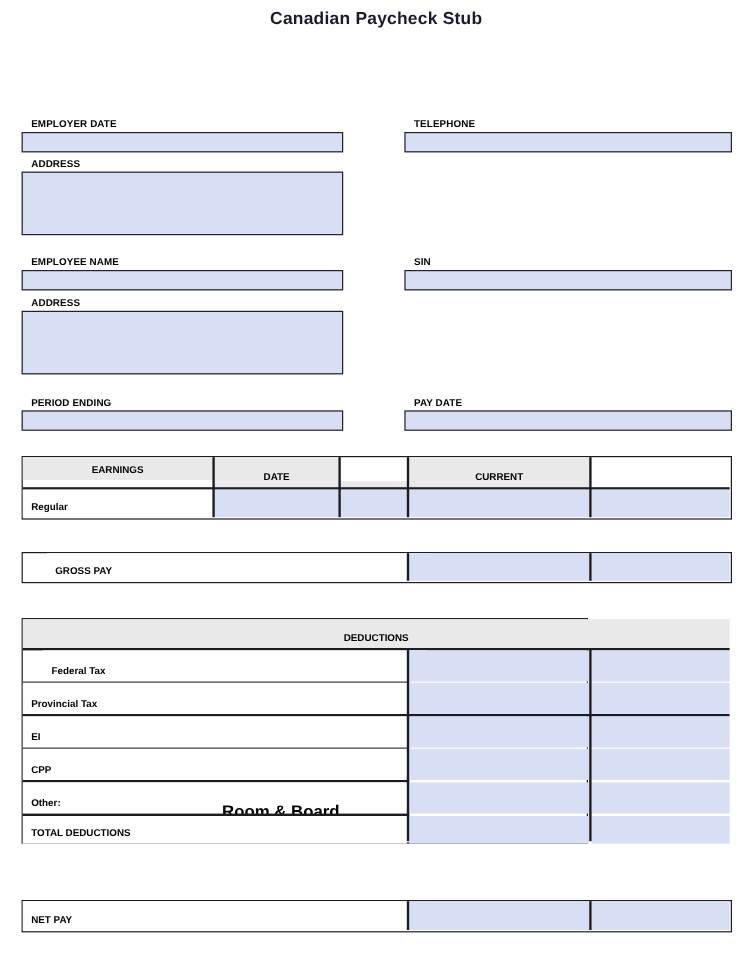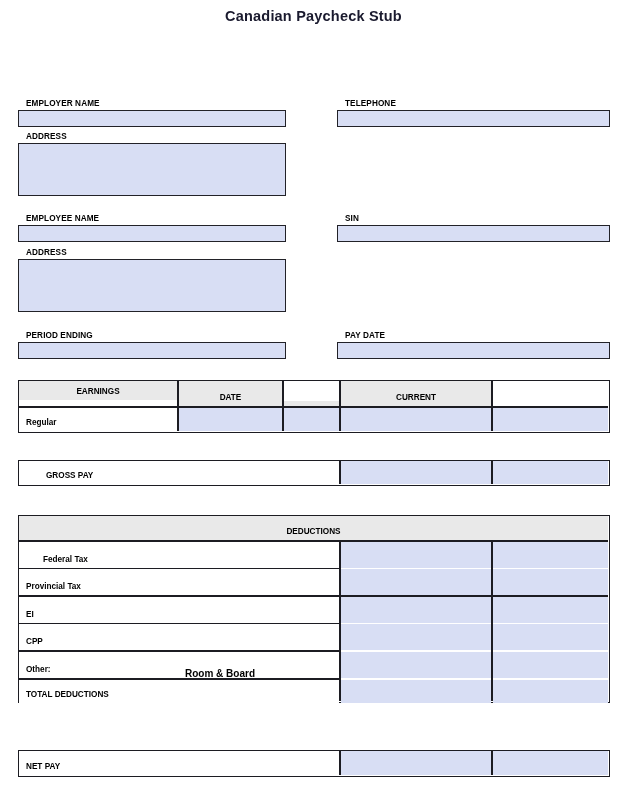--- a/index.html
+++ b/index.html
@@ -92,34 +92,34 @@
     width: 1.6px;
     background: #1c1c22;
   }
   .hline {
     position: absolute;
     height: 1.6px;
     background: #1c1c22;
   }
   .sub-txt {
     position: absolute;
-    font-size: 10px;
+    font-size: 14px;
     font-weight: bold;
     color: #000;
     white-space: nowrap;
   }
 </style>
 </head>
 <body>
 
 <div class="page">
 
   <div class="doc-title">Canadian Paycheck Stub</div>
 
-  <div class="f-label" style="left:26px; top:99px;">EMPLOYER NAME</div>
+  <div class="f-label" style="left:26px; top:99px;">EMPLOYER DATE</div>
   <div class="f-box" style="left:18px; top:110px; width:268px; height:17px;"></div>
 
   <div class="f-label" style="left:345px; top:99px;">TELEPHONE</div>
   <div class="f-box" style="left:337px; top:110px; width:273px; height:17px;"></div>
 
   <div class="f-label" style="left:26px; top:132px;">ADDRESS</div>
   <div class="f-box" style="left:18px; top:143px; width:268px; height:53px;"></div>
 
   <div class="f-label" style="left:26px; top:214px;">EMPLOYEE NAME</div>
   <div class="f-box" style="left:18px; top:225px; width:268px; height:17px;"></div>
@@ -158,21 +158,21 @@
   </div>
 
   <div class="tbl" style="left:18px; top:460px; width:592px; height:26px;">
     <div class="cell cell-label" style="left:0px;   top:0px; width:320px; height:23px;margin-left:20px;">GROSS PAY</div>
     <div class="cell cell-fill" style="left:322px; top:0px; width:150px; height:23px;"></div>
     <div class="cell cell-fill" style="left:474px; top:0px; width:115px; height:23px;"></div>
     <div class="vline" style="left:320px; top:0px; height:23px;"></div>
     <div class="vline" style="left:472px; top:0px; height:23px;"></div>
   </div>
 
-  <div class="tbl" style="left:18px; top:515px; width:592px; height:188px;padding-left:40px;">
+  <div class="tbl" style="left:18px; top:515px; width:472px; height:188px;padding-left:40px;">
 
     <div class="cell cell-head" style="left:0px; top:0px; width:589px; height:24px;">DEDUCTIONS</div>
     <div class="hline" style="left:0px; top:24px; width:589px;"></div>
 
     <div class="cell cell-label" style="left:17px;   top:25.6px; width:320px; height:26px;">Federal Tax</div>
     <div class="cell cell-fill" style="left:322px; top:25.6px; width:150px; height:26px;"></div>
     <div class="cell cell-fill" style="left:474px; top:25.6px; width:115px; height:26px;"></div>
     <div class="hline" style="left:0px; top:51.6px; width:322px;"></div>
 
     <div class="cell cell-label" style="left:0px;   top:53.2px; width:320px; height:26px;">Provincial Tax</div>

